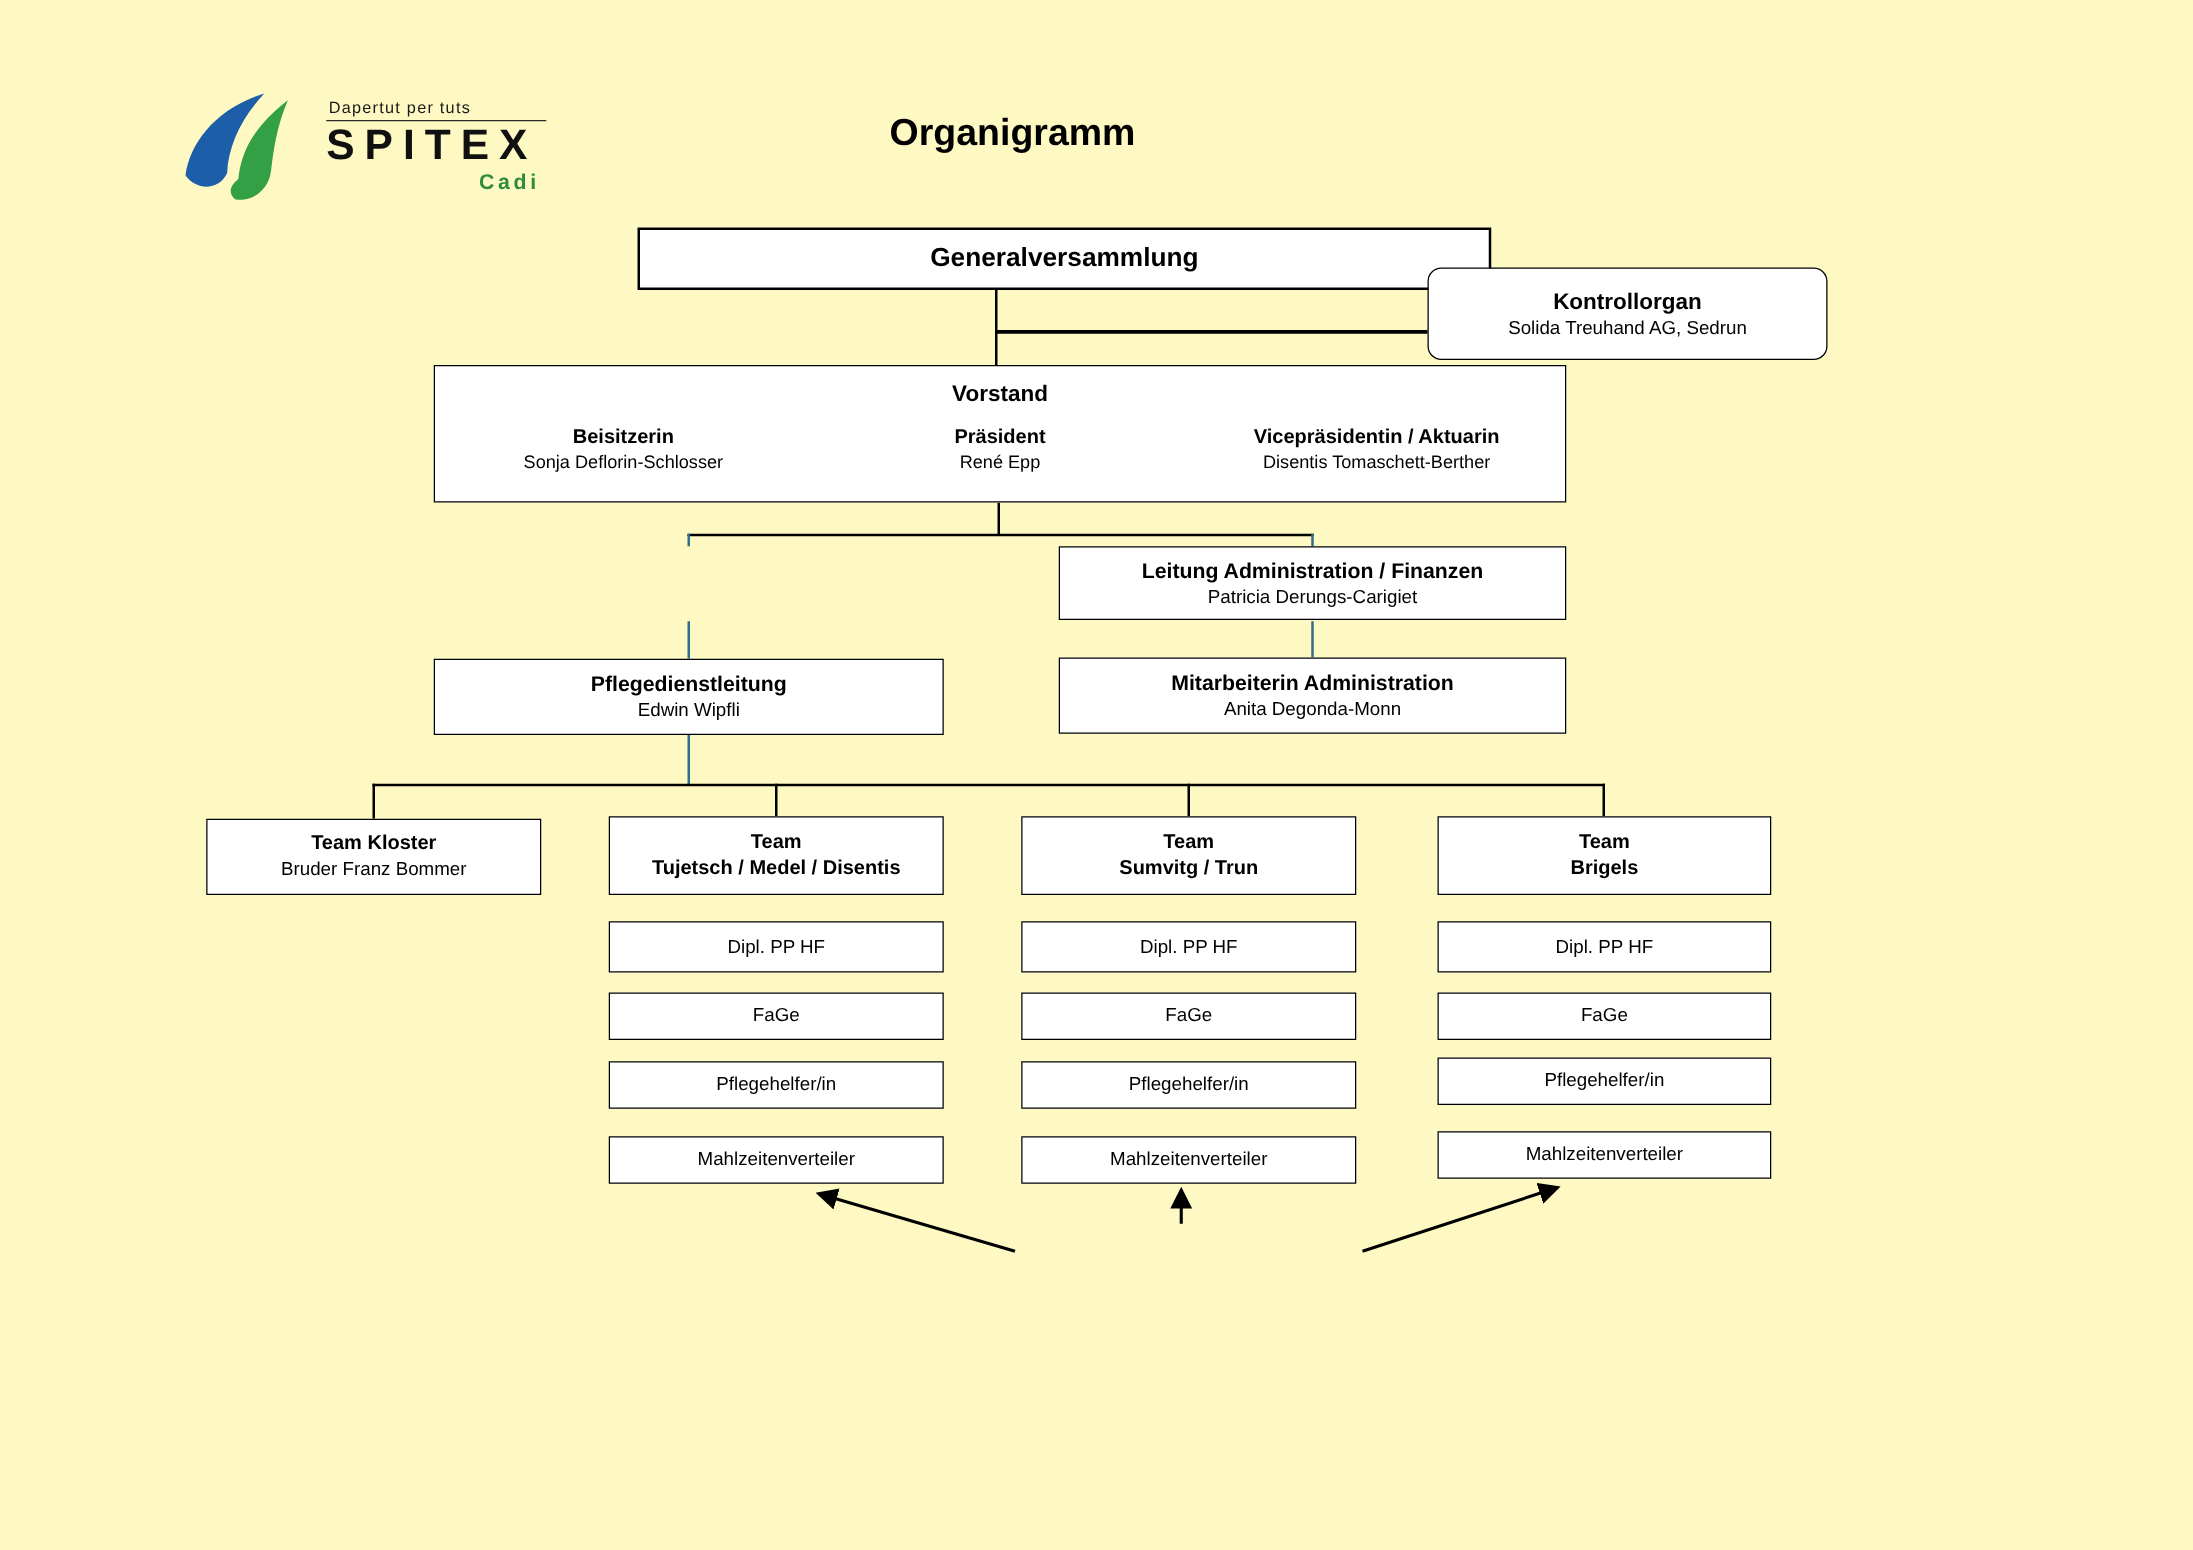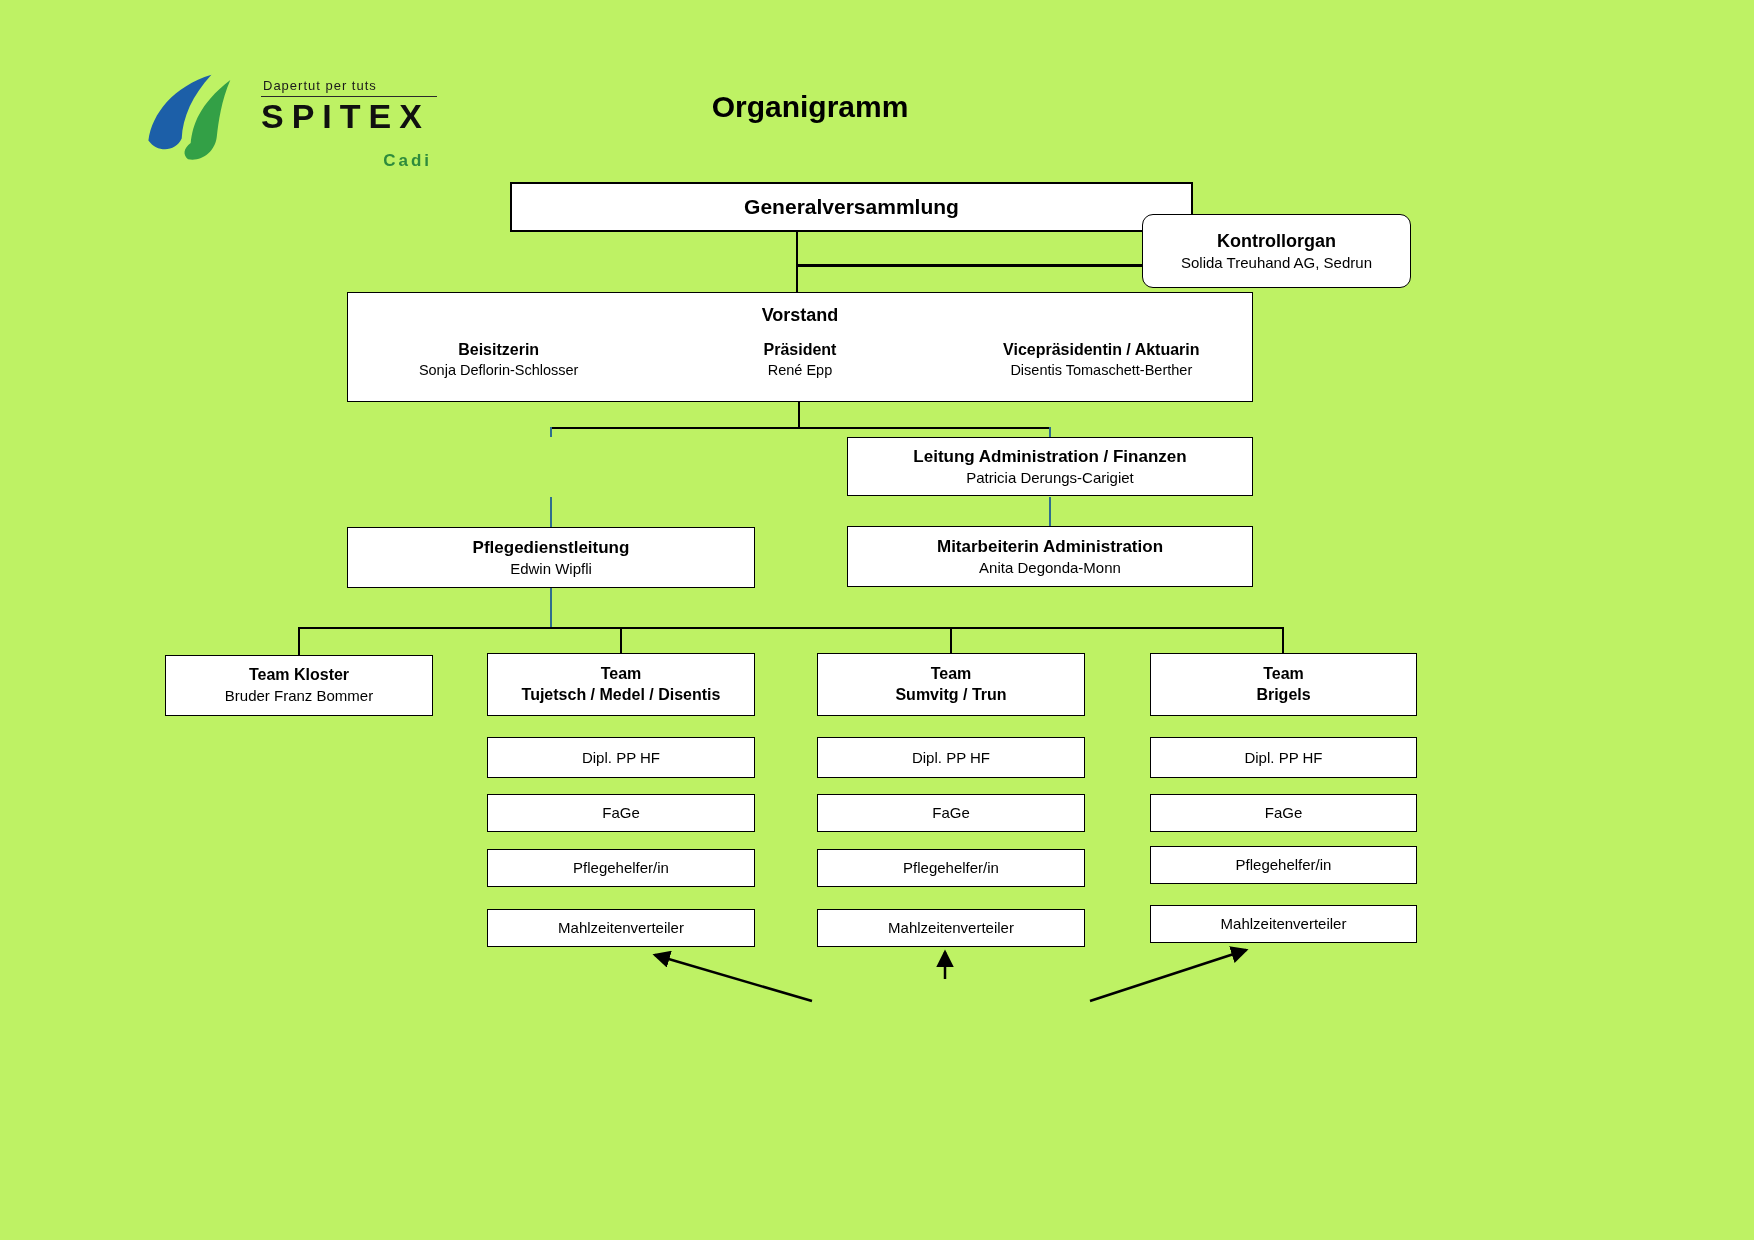--- a/index.html
+++ b/index.html
@@ -1,29 +1,29 @@
 <!DOCTYPE html>
 <html><head>
 <meta charset="utf-8">
 <style>
   html,body { margin:0; padding:0; background:#fff; }
   .canvas {
-    position:relative; width:1754px; height:1240px; background:#bef264;
+    position:relative; width:1754px; height:1240px; background:#fef9c3;
     font-family:"Liberation Sans","DejaVu Sans",sans-serif; color:#000;
     overflow:hidden;
   }
 
   
   .logo { position:absolute; left:143px; top:72px; display:flex; align-items:flex-start; }
   .logo-mark { width:108px; height:90px; }
   .logo-text { margin-left:10px; width:176px; padding-top:6px; }
   .logo-tagline { font-size:13px; letter-spacing:1px; color:#1a1a1a; padding-left:2px; }
   .logo-rule { border-top:1.5px solid #2a2a2a; margin:3px 0 2px 0; }
   .logo-brand { font-size:34px; font-weight:bold; letter-spacing:8px; color:#101010; line-height:1.05; }
-  .logo-sub { font-size:17px; font-weight:bold; letter-spacing:3px; color:#2e8b3c; text-align:right; padding-right:5px; margin-top:16px; }
+  .logo-sub { font-size:17px; font-weight:bold; letter-spacing:3px; color:#2e8b3c; text-align:right; padding-right:5px; margin-top:1px; }
 
   
   .page-title { position:absolute; left:510px; top:90px; width:600px; margin:0;
     text-align:center; font-size:30px; font-weight:bold; color:#000; }
 
   
   .node { position:absolute; background:#fff; border:1.2px solid #000; box-sizing:border-box;
     display:flex; flex-direction:column; align-items:center; justify-content:center;
     text-align:center; line-height:1.3; }
   .node.thick { border-width:2px; }
@@ -80,21 +80,21 @@
   <div class="line" style="left:298px;top:627px;width:986px;height:2px"></div>
   <div class="line" style="left:298px;top:627px;width:2px;height:28px"></div>
   <div class="line" style="left:620px;top:627px;width:2px;height:26px"></div>
   <div class="line" style="left:950px;top:627px;width:2px;height:26px"></div>
   <div class="line" style="left:1282px;top:627px;width:2px;height:26px"></div>
 
   <div class="node thick" style="left:510px;top:182px;width:683px;height:50px">
     <div class="tb fs21">Generalversammlung</div>
   </div>
 
-  <div class="node round" style="left:1142px;top:214px;width:269px;height:74px">
+  <div class="node round" style="left:1142px;top:214px;width:320px;height:74px">
     <div class="tb fs18">Kontrollorgan</div>
     <div class="fs15">Solida Treuhand AG, Sedrun</div>
   </div>
 
   <div class="node vorstand" style="left:347px;top:292px;width:906px;height:110px">
     <div class="tb fs18">Vorstand</div>
     <div class="vorstand-row">
       <div class="vorstand-col">
         <div class="tb fs16">Beisitzerin</div>
         <div class="fs145">Sonja Deflorin-Schlosser</div>

